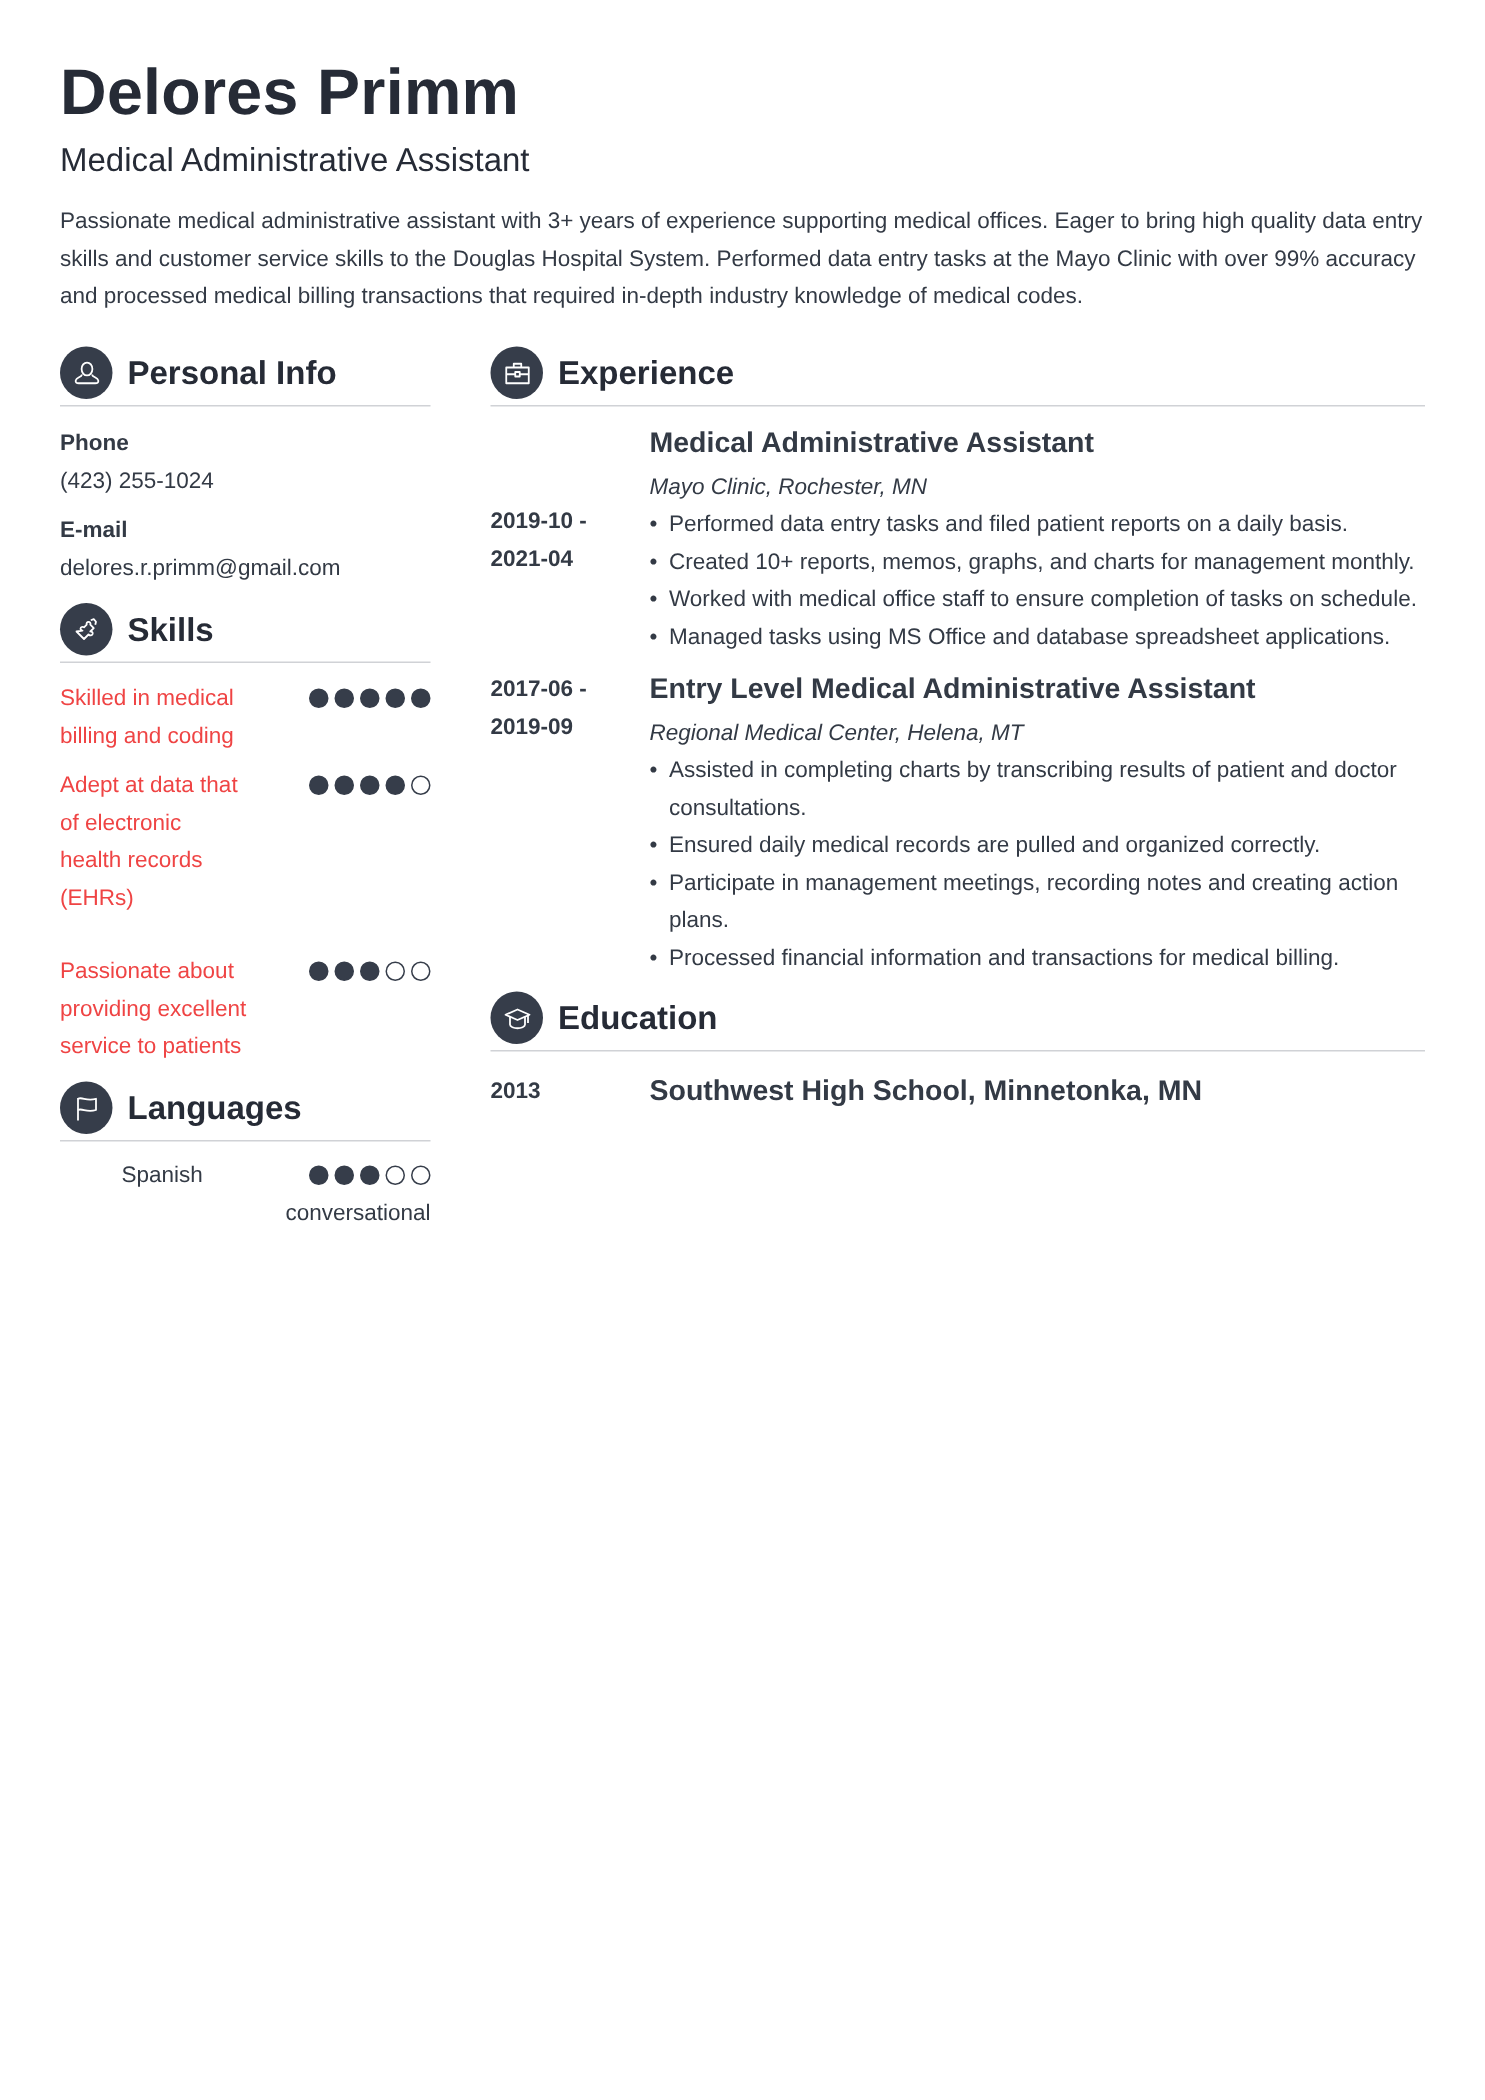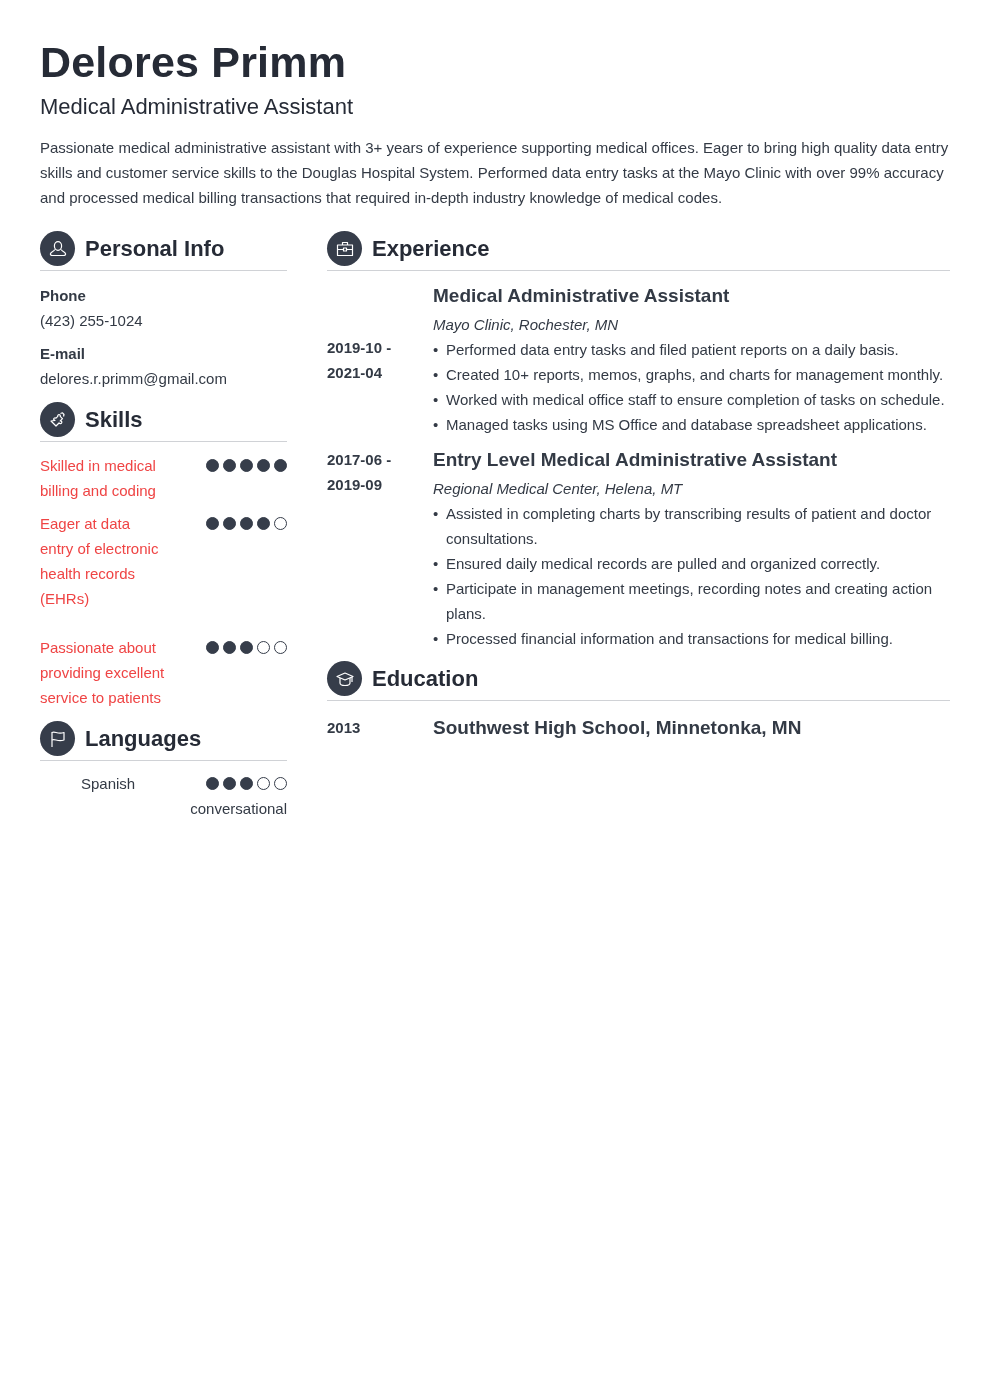--- a/index.html
+++ b/index.html
@@ -124,21 +124,21 @@
         <div class="dots">
           <span class="dot"></span>
           <span class="dot"></span>
           <span class="dot"></span>
           <span class="dot"></span>
           <span class="dot"></span>
         </div>
       </div>
 
       <div class="skill-row" style="margin-top:8px;">
-        <div class="skill-name">Eager at data entry of electronic health records (EHRs)</div>
+        <div class="skill-name">Adept at data that of electronic health records (EHRs)</div>
         <div class="dots">
           <span class="dot"></span>
           <span class="dot"></span>
           <span class="dot"></span>
           <span class="dot"></span>
           <span class="dot empty"></span>
         </div>
       </div>
 
       <div class="skill-row" style="margin-top:24px;">

